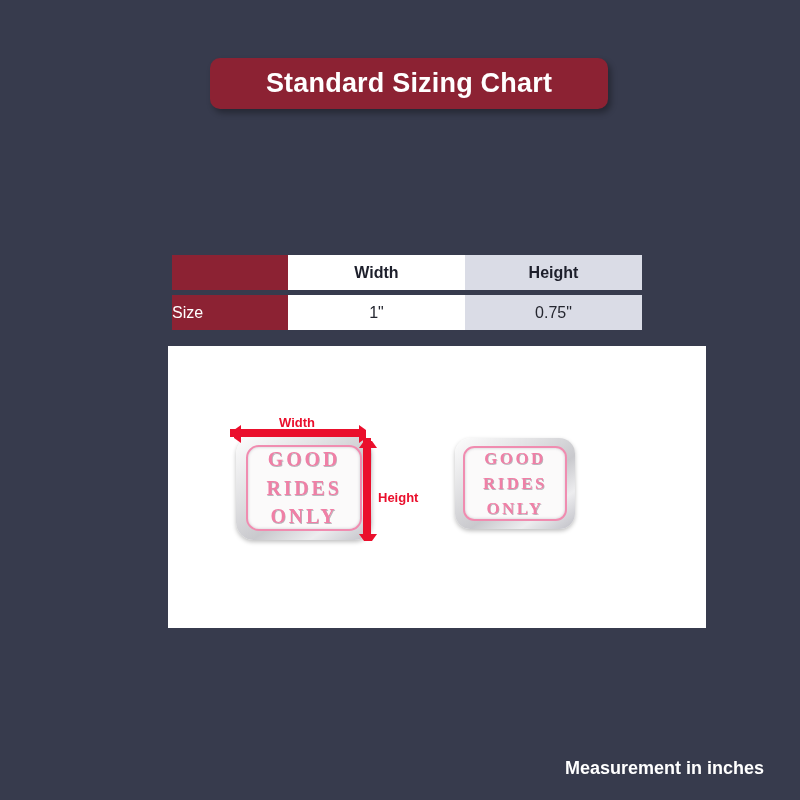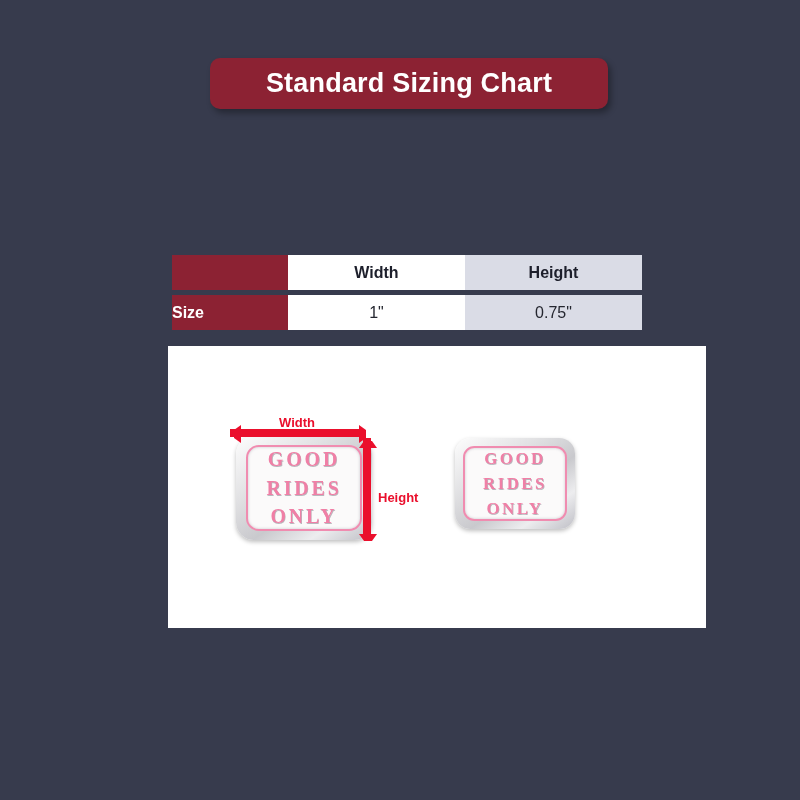--- a/index.html
+++ b/index.html
@@ -68,21 +68,21 @@
     background:#dadce6;
     color:#1d1f2b;
     font-weight:bold;
     text-align:center;
   }
   .row-gap td { height:5px; background:#373b4d; padding:0; }
 
   .cell-rowlabel {
     background:#8c2233;
     color:#ffffff;
-    font-weight:bold;
+    font-weight:normal;
     text-align:left;
     padding-left:18px;
   }
   .cell-val-width {
     background:#ffffff;
     color:#24262f;
     text-align:center;
     font-weight:normal;
   }
   .cell-val-height {
@@ -249,14 +249,15 @@
   <div class="width-label">Width</div>
   <div class="annot-red width-line"></div>
   <div class="width-cap-l"></div>
   <div class="width-cap-r"></div>
 
   <div class="height-label">Height</div>
   <div class="annot-red height-line"></div>
   <div class="height-cap-t"></div>
   <div class="height-cap-b"></div>
 
+  <div class="footer-note">Measurement in inches</div>
 
 </div>
 
 </body></html>

